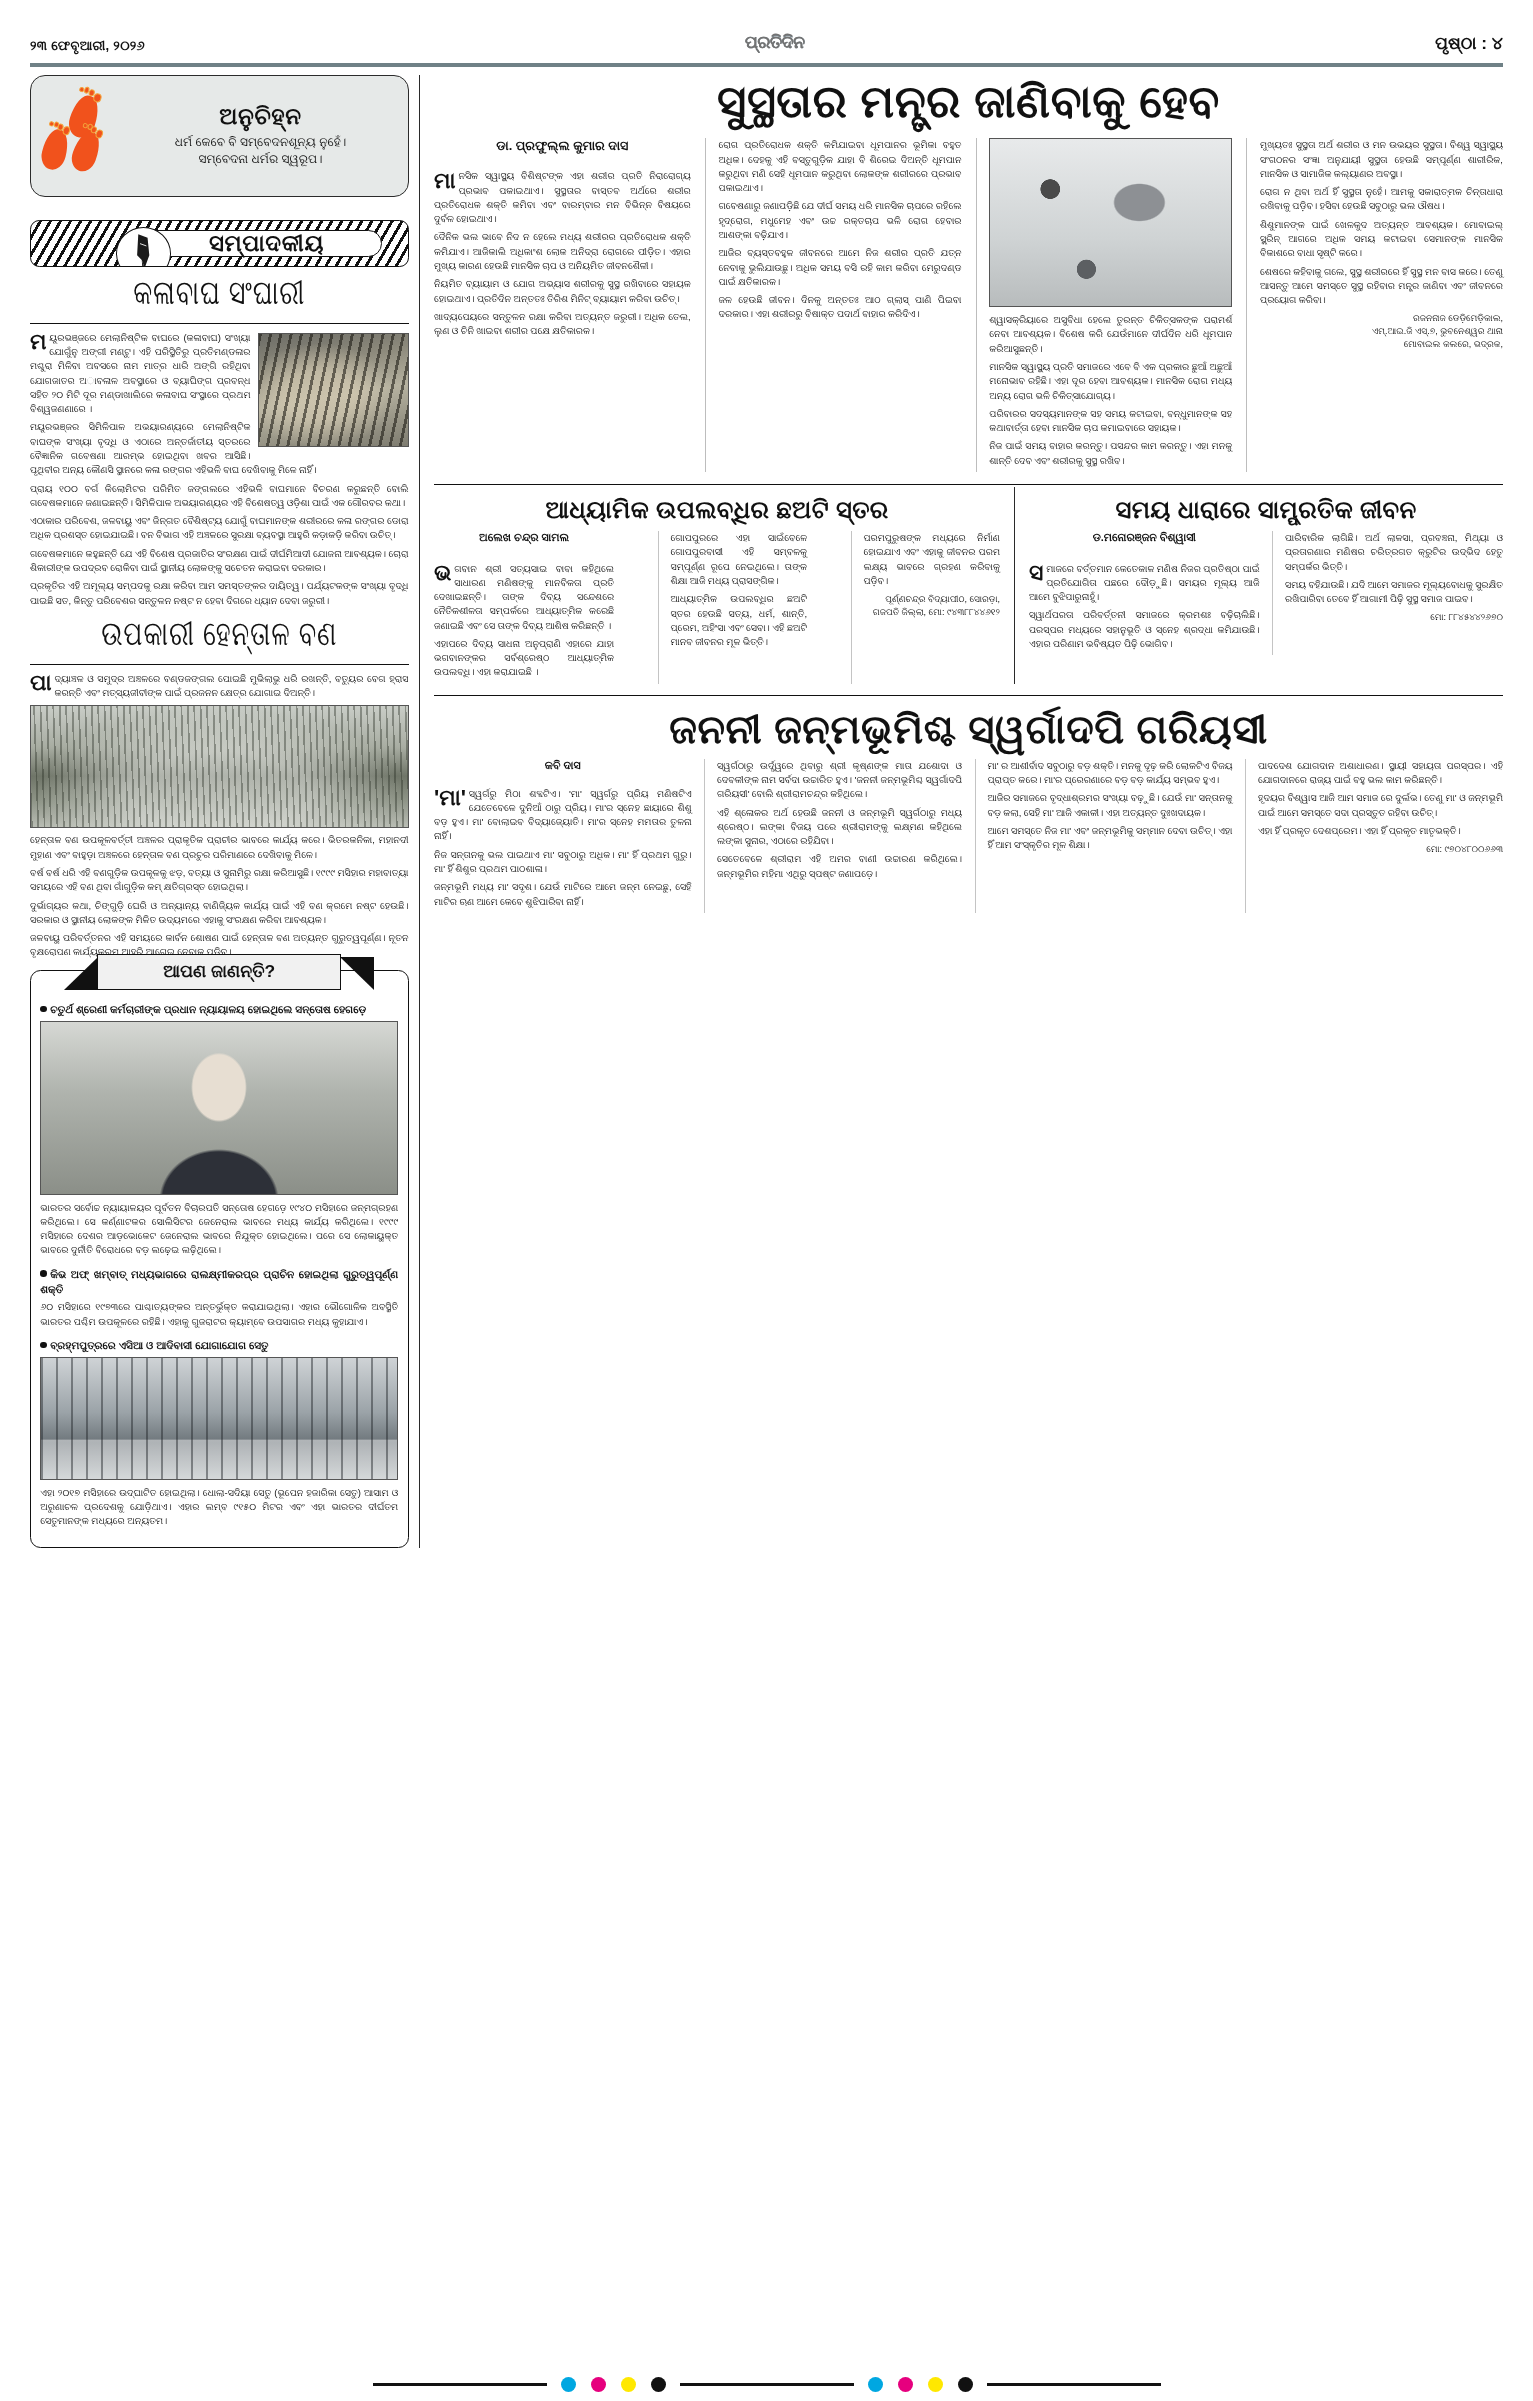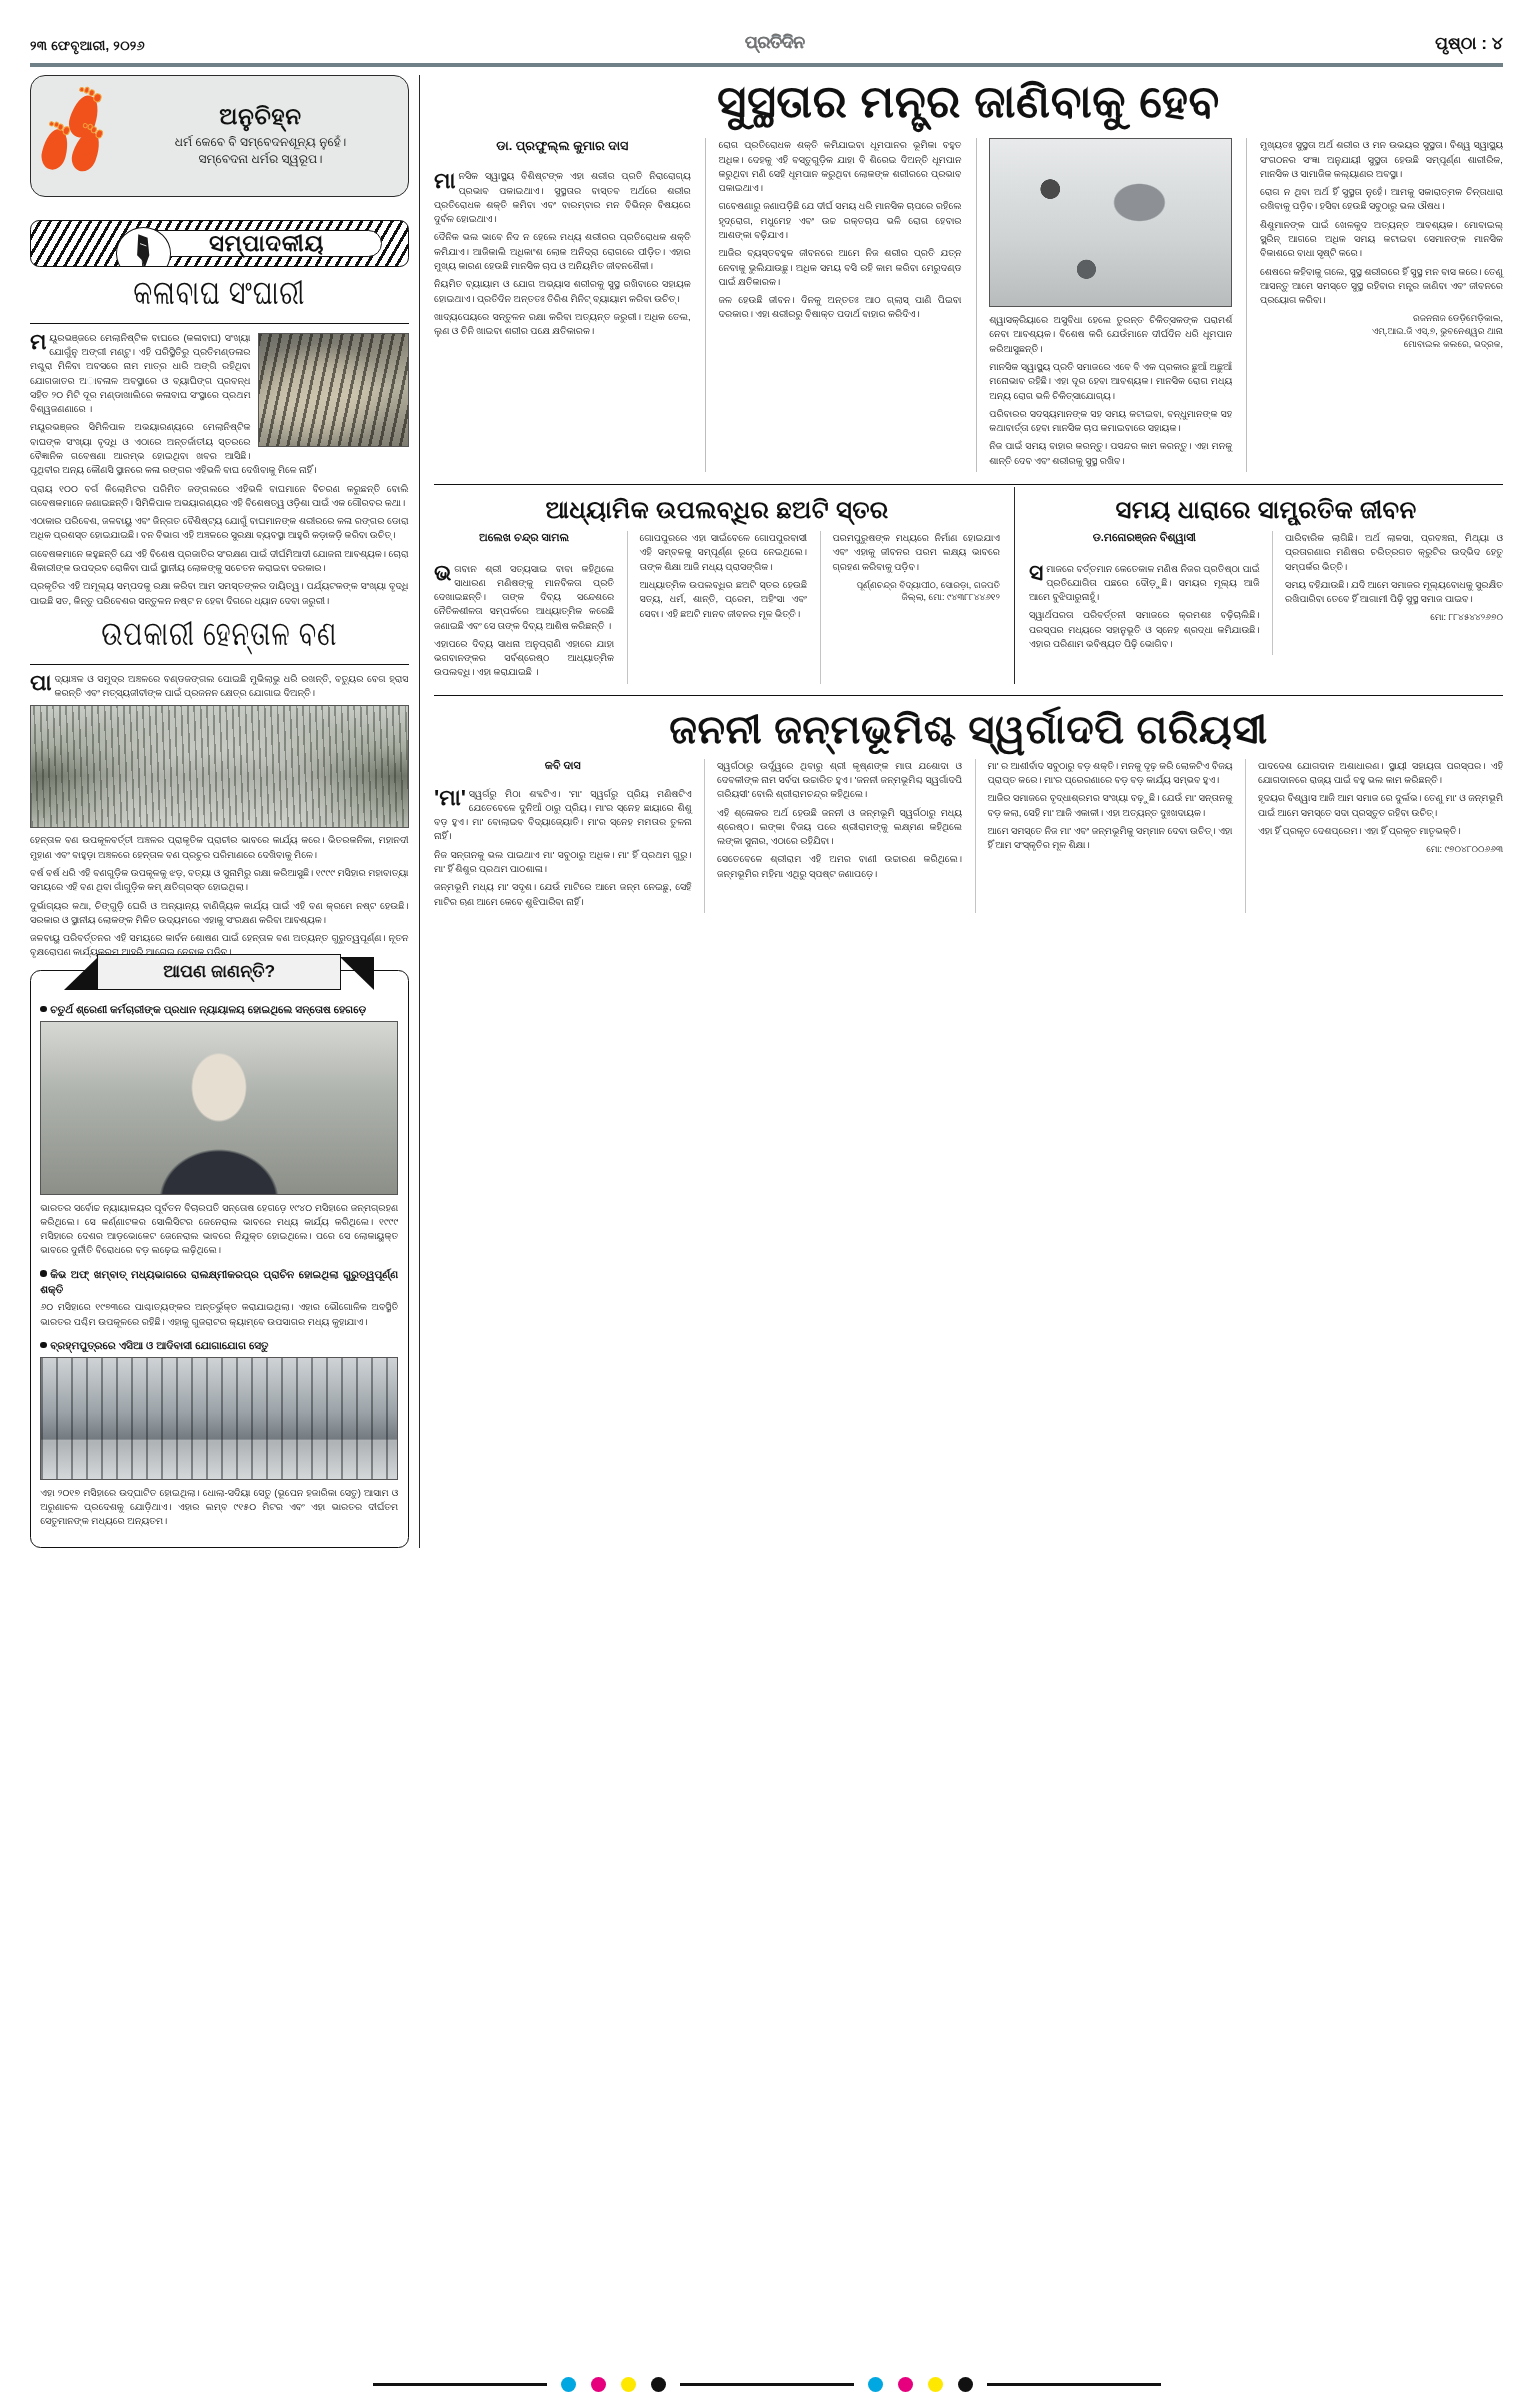--- a/index.html
+++ b/index.html
@@ -360,21 +360,21 @@
   }
   .mid-row {
     display: flex;
     margin-top: 2.3px;
     justify-content: center;
   }
   .mid-left { flex: 0 0 581px; padding-right: 14px; border-right: 1.2px solid #2a2a2a; }
   .mid-right { flex: 1 1 auto; padding-left: 14px; }
 
   .cols3 { display:grid; grid-template-columns: repeat(3,1fr); gap: 0 12.8px; }
-  .cols3 > div + div { border-left:0.6px solid #c4c4c4; padding-left: 11.6px; }
+  .cols3 > div + div { border-left:0.6px solid #c4c4c4; padding-left: 11.6px; margin-left: 31px; }
   .cols2 { display:grid; grid-template-columns: repeat(2,1fr); gap: 0 12.8px; }
   .cols2 > div + div { border-left:0.6px solid #c4c4c4; padding-left: 11.6px; }
   .cols4 { display:grid; grid-template-columns: repeat(4,1fr); gap: 0 12.8px; }
   .cols4 > div + div { border-left:0.6px solid #c4c4c4; padding-left: 11.6px; }
 
   .sign {
     text-align: right;
     font-size: 9px;
     font-family: "Liberation Sans", sans-serif;
     line-height: 1.42;

